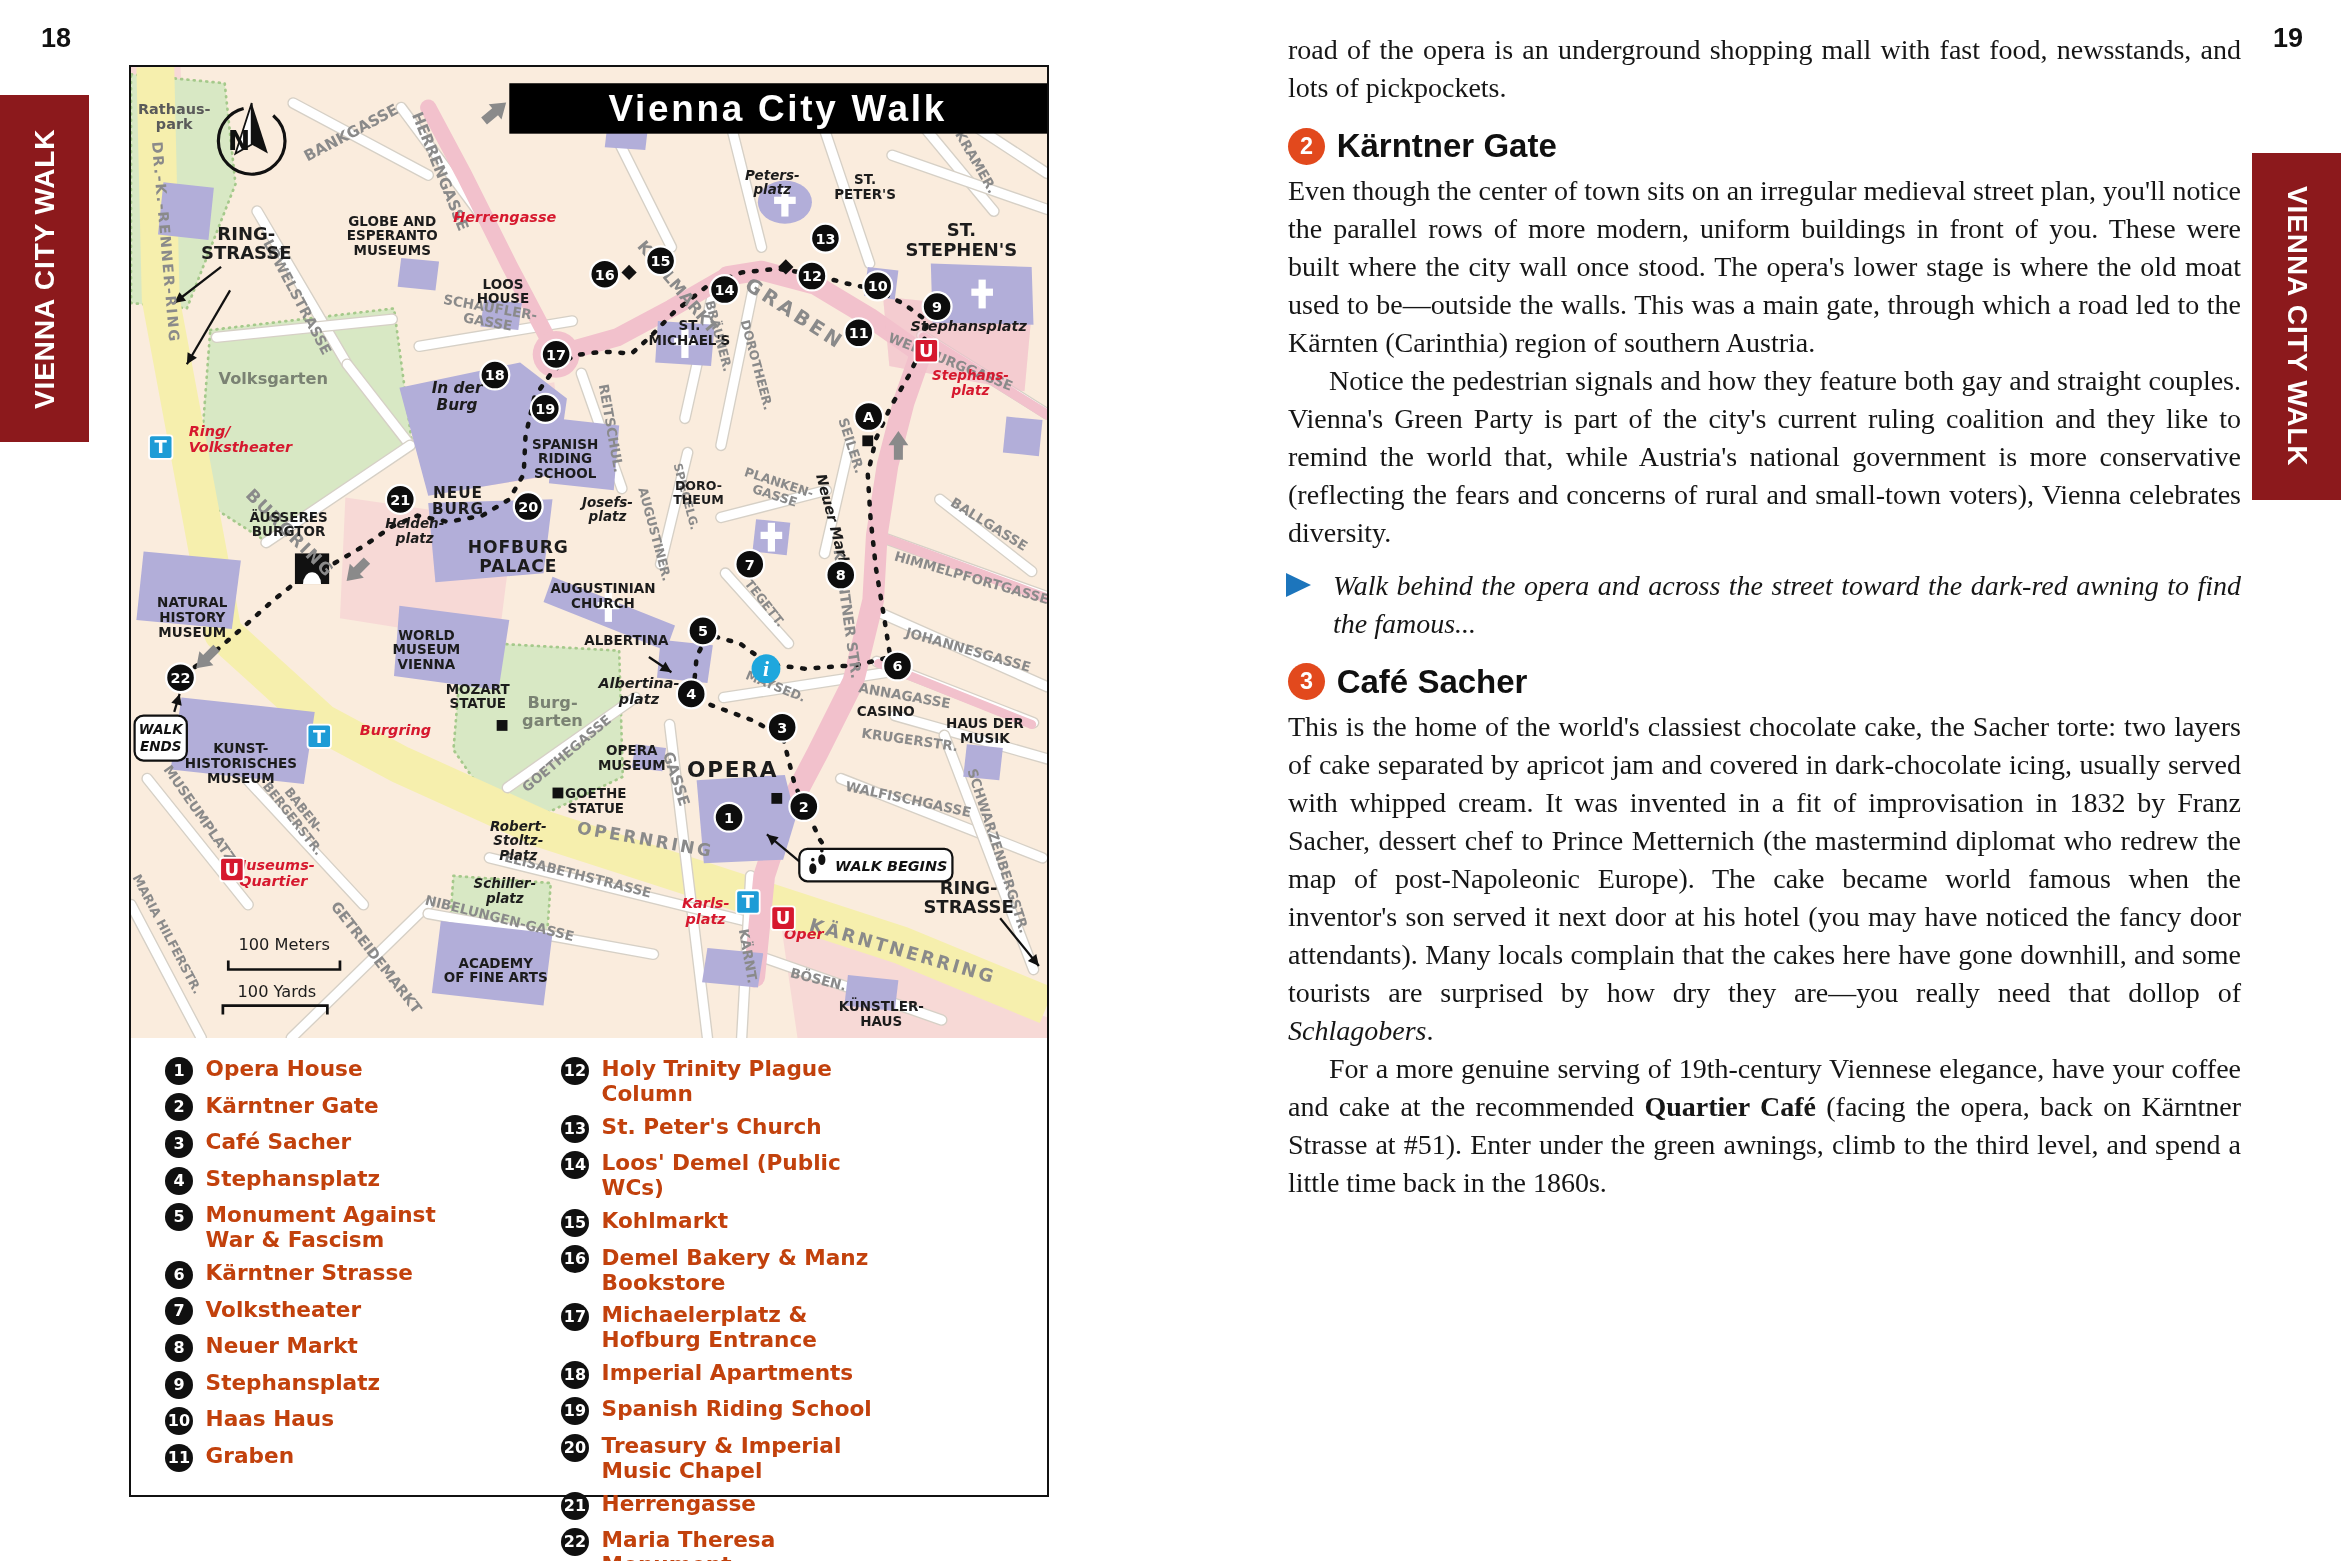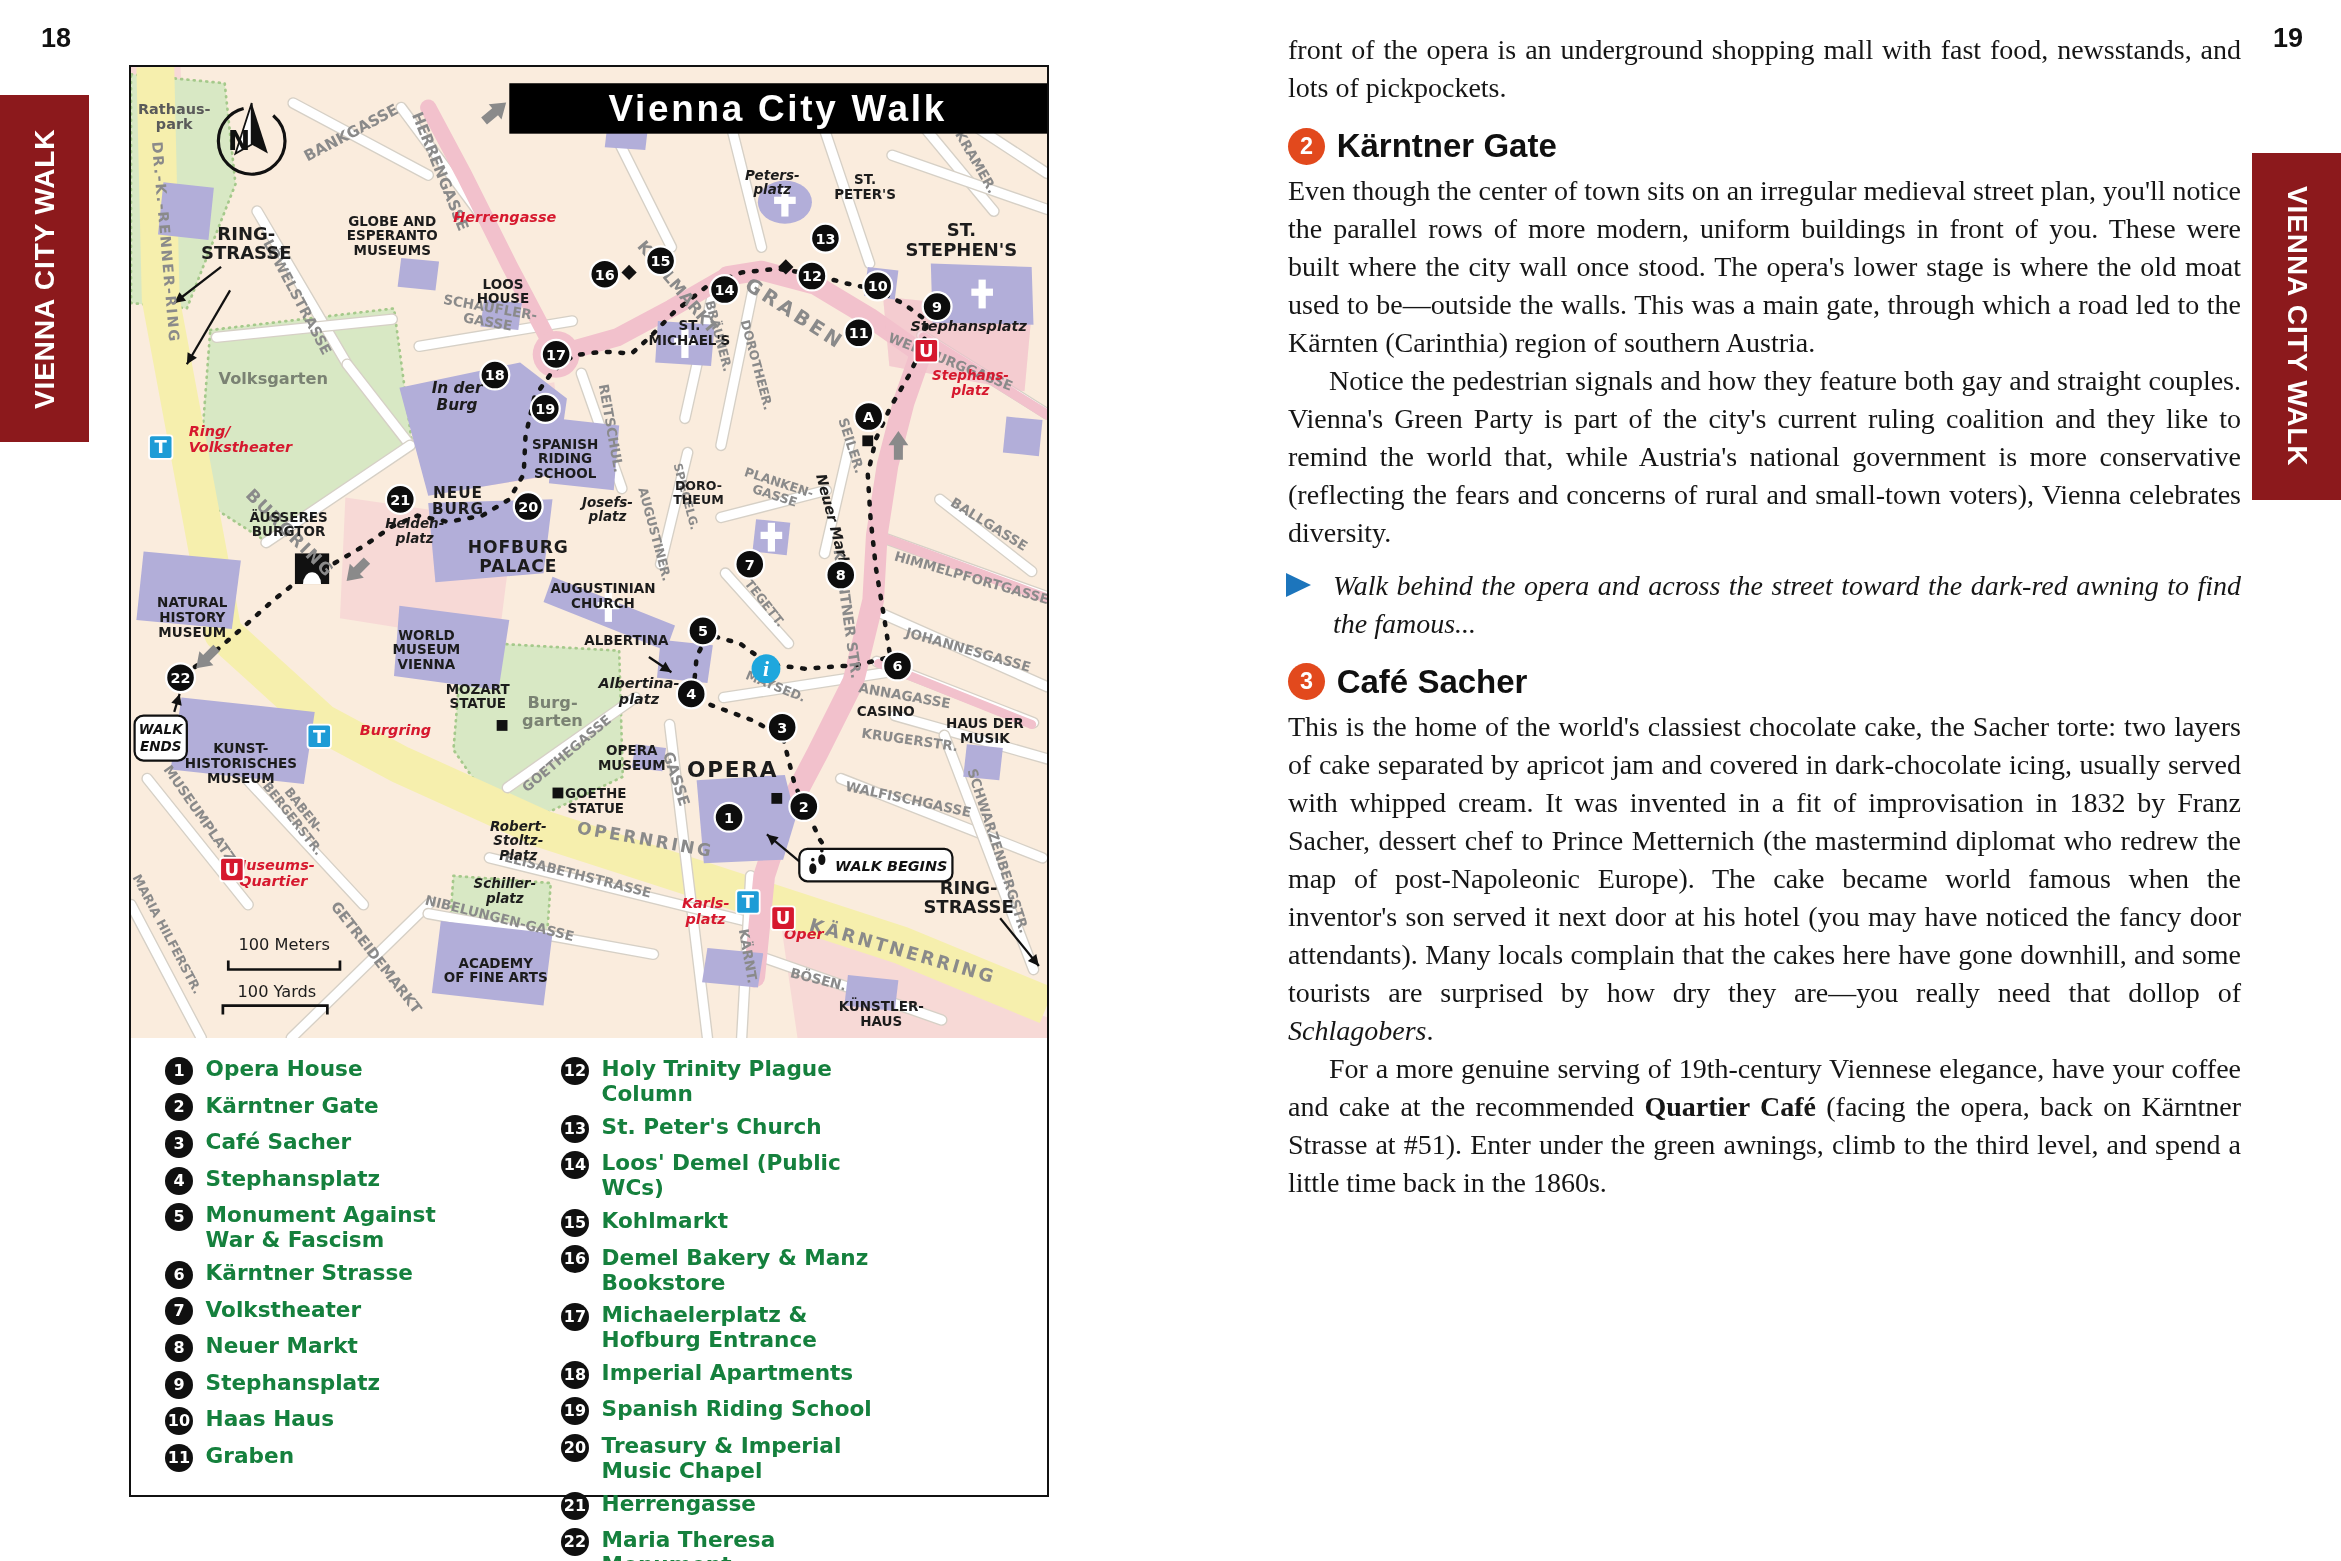--- a/index.html
+++ b/index.html
@@ -15,21 +15,21 @@
   #left-box{position:absolute;left:129px;top:65px;width:916px;height:1428px;border:2.7px solid #111;
             box-sizing:content-box;background:#fff;}
   #map-svg{display:block;}
   #legend{position:absolute;left:0;top:971px;width:916px;height:457px;background:#fff;
           display:flex;padding-top:18px;box-sizing:border-box;}
   #legend-col1{width:387px;padding-left:34px;}
   #legend-col2{width:468px;padding-left:9px;}
   .leg-item{display:flex;margin-bottom:7.7px;align-items:flex-start;}
   .leg-num{flex:0 0 28px;height:28px;border-radius:50%;background:#101010;color:#fff;
            font:700 16px/28px "DejaVu Sans",sans-serif;text-align:center;margin-right:12.6px;margin-top:0.9px;}
-  .leg-label{font:700 21.6px/25px "DejaVu Sans",sans-serif;color:#15803d;max-width:279px;}
+  .leg-label{font:700 21.6px/25px "DejaVu Sans",sans-serif;color:#c2410c;max-width:279px;}
   #right-content{position:absolute;left:1288px;top:31px;width:953px;color:#161616;
                  font-family:"Liberation Serif",serif;font-size:28px;line-height:38px;}
   .rp{margin:0;text-align:justify;}
   .rp.ind{text-indent:41px;}
   .rbullet{position:relative;margin:14.4px 0 14.4px 45px;font-style:italic;text-align:justify;}
   .rbullet .tri{position:absolute;left:-47px;top:6.3px;width:0;height:0;
                 border-left:25px solid #1c75bc;border-top:12.6px solid transparent;border-bottom:12.6px solid transparent;}
   .rhead{margin:20px 0 7.2px 0;font:700 33px "Liberation Sans",sans-serif;color:#101010;display:flex;align-items:center;}
   .hnum{flex:0 0 37px;height:37px;border-radius:50%;background:#e2491d;color:#fff;
         font:700 23.4px/37px "Liberation Sans",sans-serif;text-align:center;margin-right:11.7px;}
@@ -460,21 +460,21 @@
         </div>
         <div class="leg-item">
           <span class="leg-num">22</span>
           <span class="leg-label">Maria Theresa Monument</span>
         </div>
       </div>
   </div>
 </div>
 
 <div id="right-content">
-    <div class="rp"><span>front of the opera is an underground shopping mall with fast food, newsstands, and lots of pickpockets.</span></div>
+    <div class="rp"><span>road of the opera is an underground shopping mall with fast food, newsstands, and lots of pickpockets.</span></div>
     <div class="rhead">
       <span class="hnum">2</span>
       <span>Kärntner Gate</span>
     </div>
     <div class="rp"><span>Even though the center of town sits on an irregular medieval street plan, you'll notice the parallel rows of more modern, uniform buildings in front of you. These were built where the city wall once stood. The opera's lower stage is where the old moat used to be—outside the walls. This was a main gate, through which a road led to the Kärnten (Carinthia) region of southern Austria.</span></div>
     <div class="rp ind"><span>Notice the pedestrian signals and how they feature both gay and straight couples. Vienna's Green Party is part of the city's current ruling coalition and they like to remind the world that, while Austria's national government is more conservative (reflecting the fears and concerns of rural and small-town voters), Vienna celebrates diversity.</span></div>
     <div class="rbullet"><span class="tri"></span><span>Walk behind the opera and across the street toward the dark-red awning to find the famous...</span></div>
     <div class="rhead">
       <span class="hnum">3</span>
       <span>Café Sacher</span>

